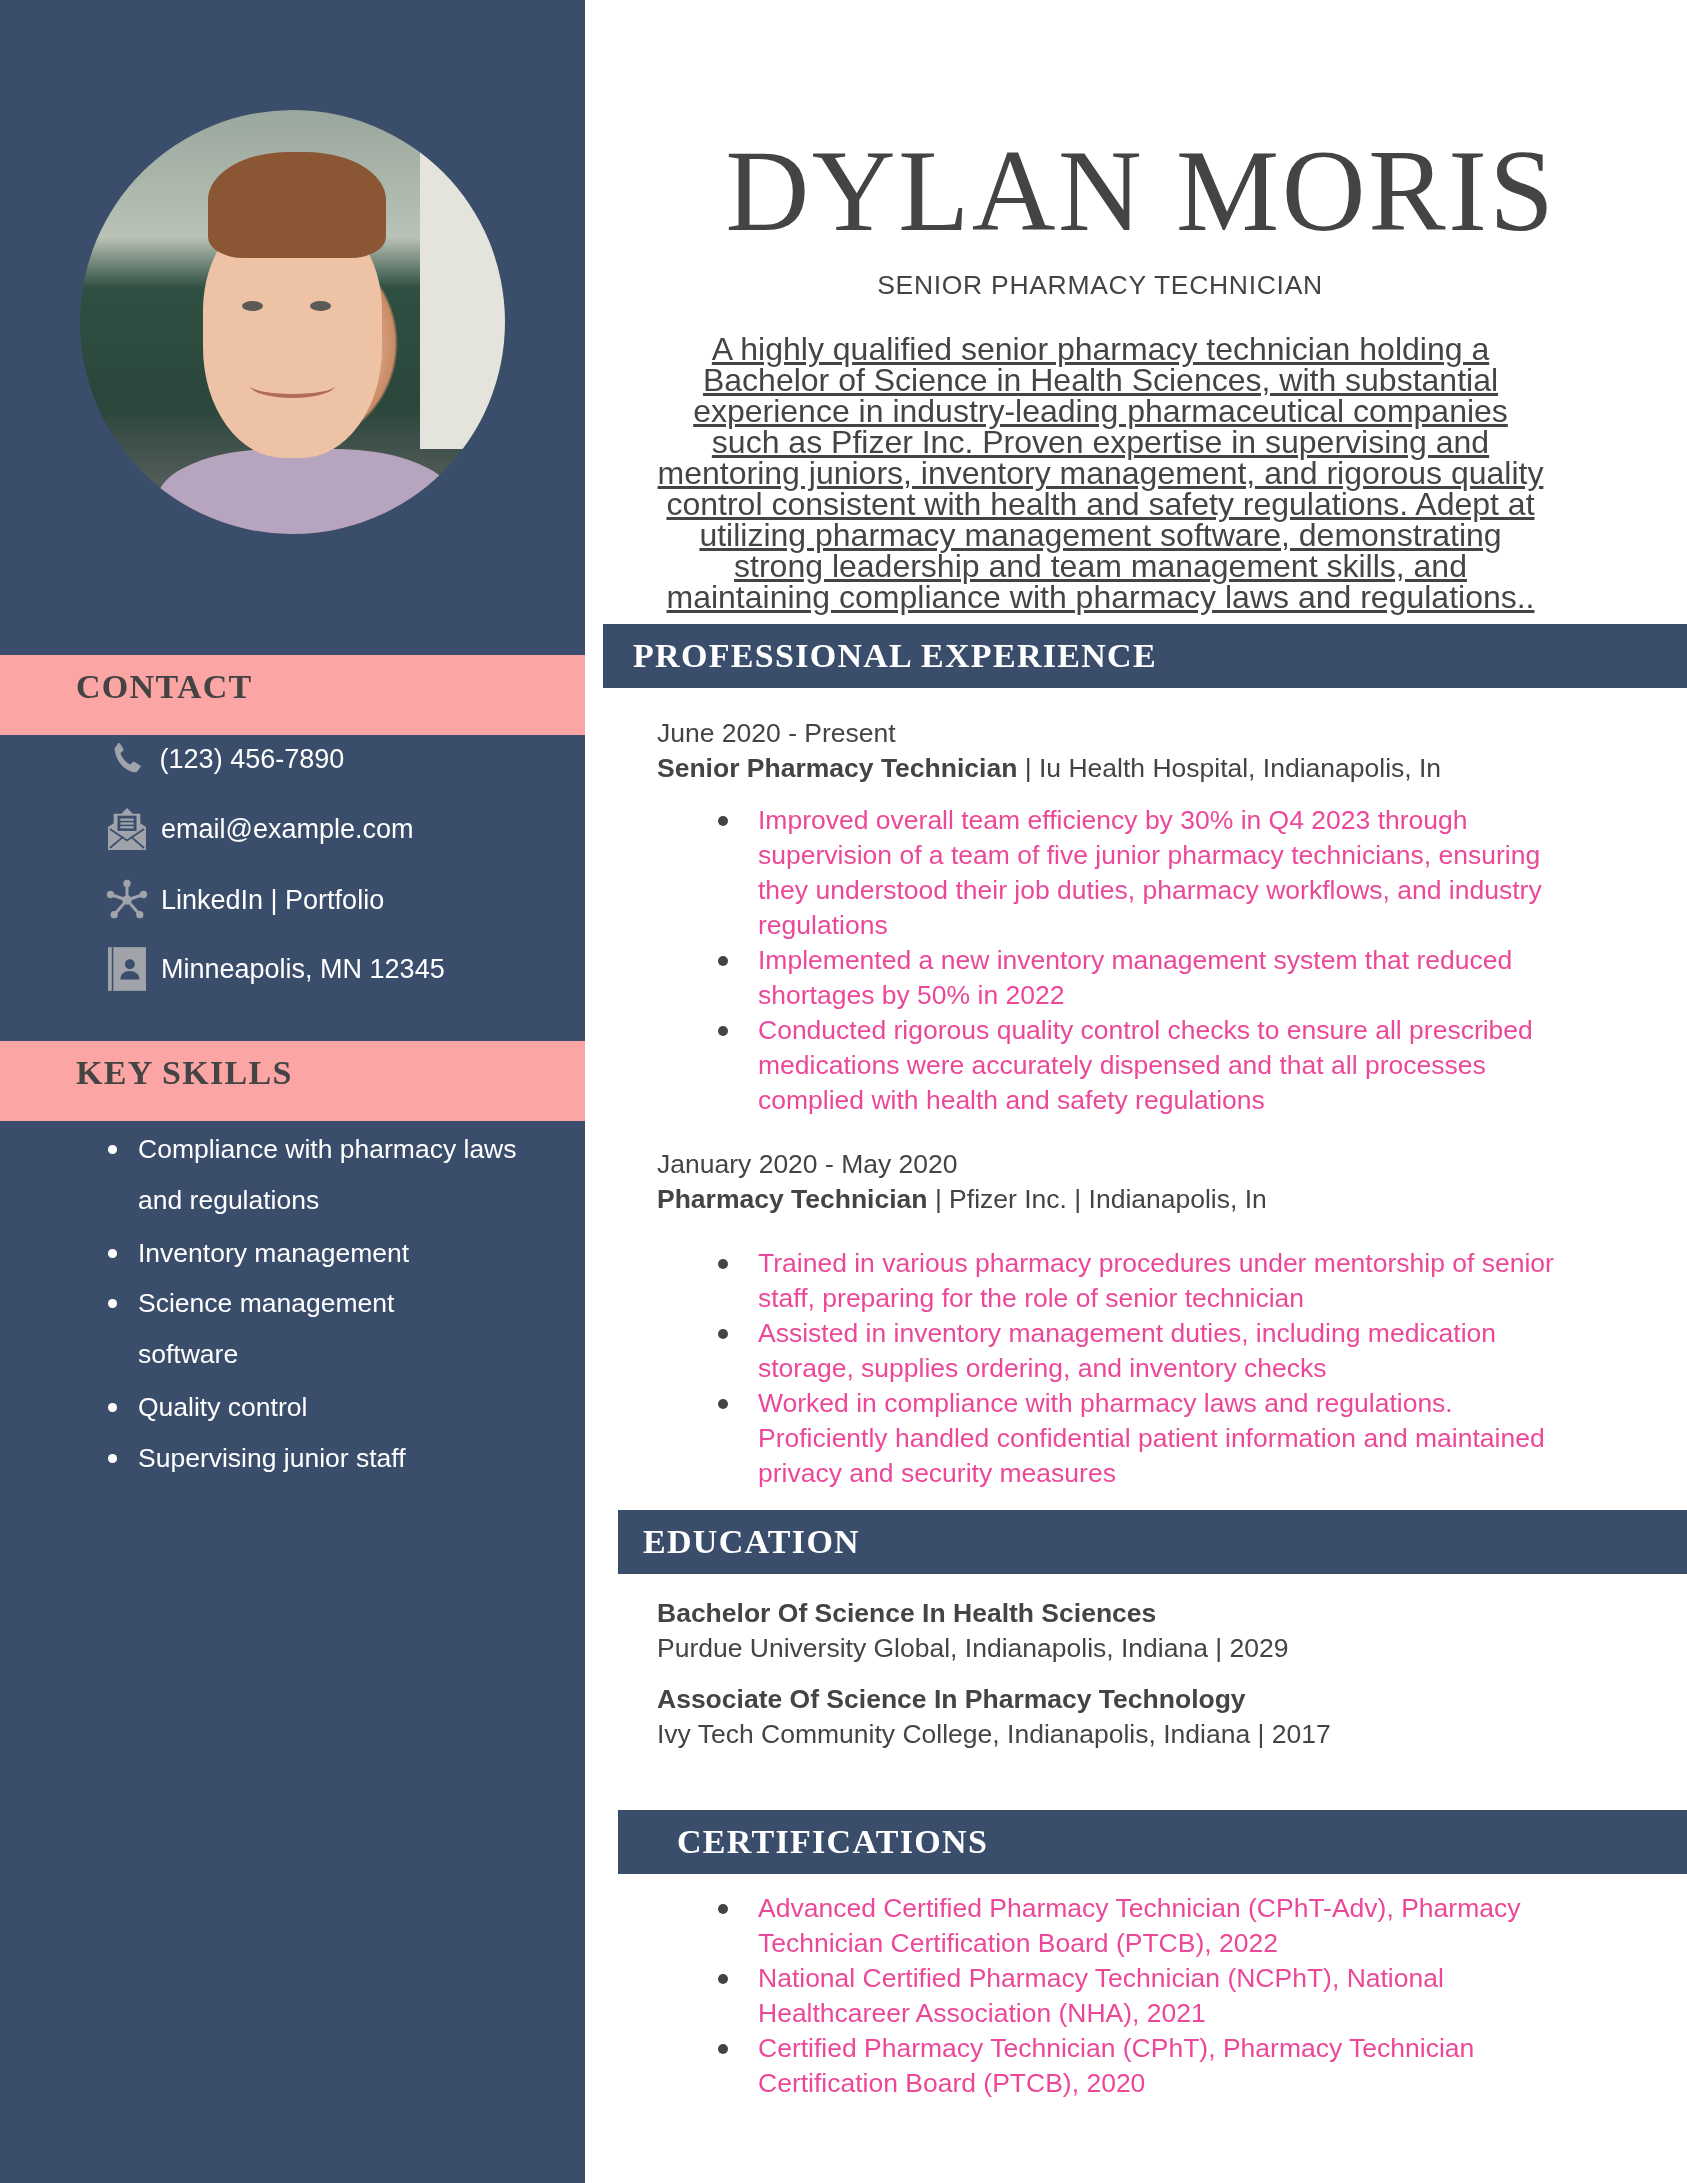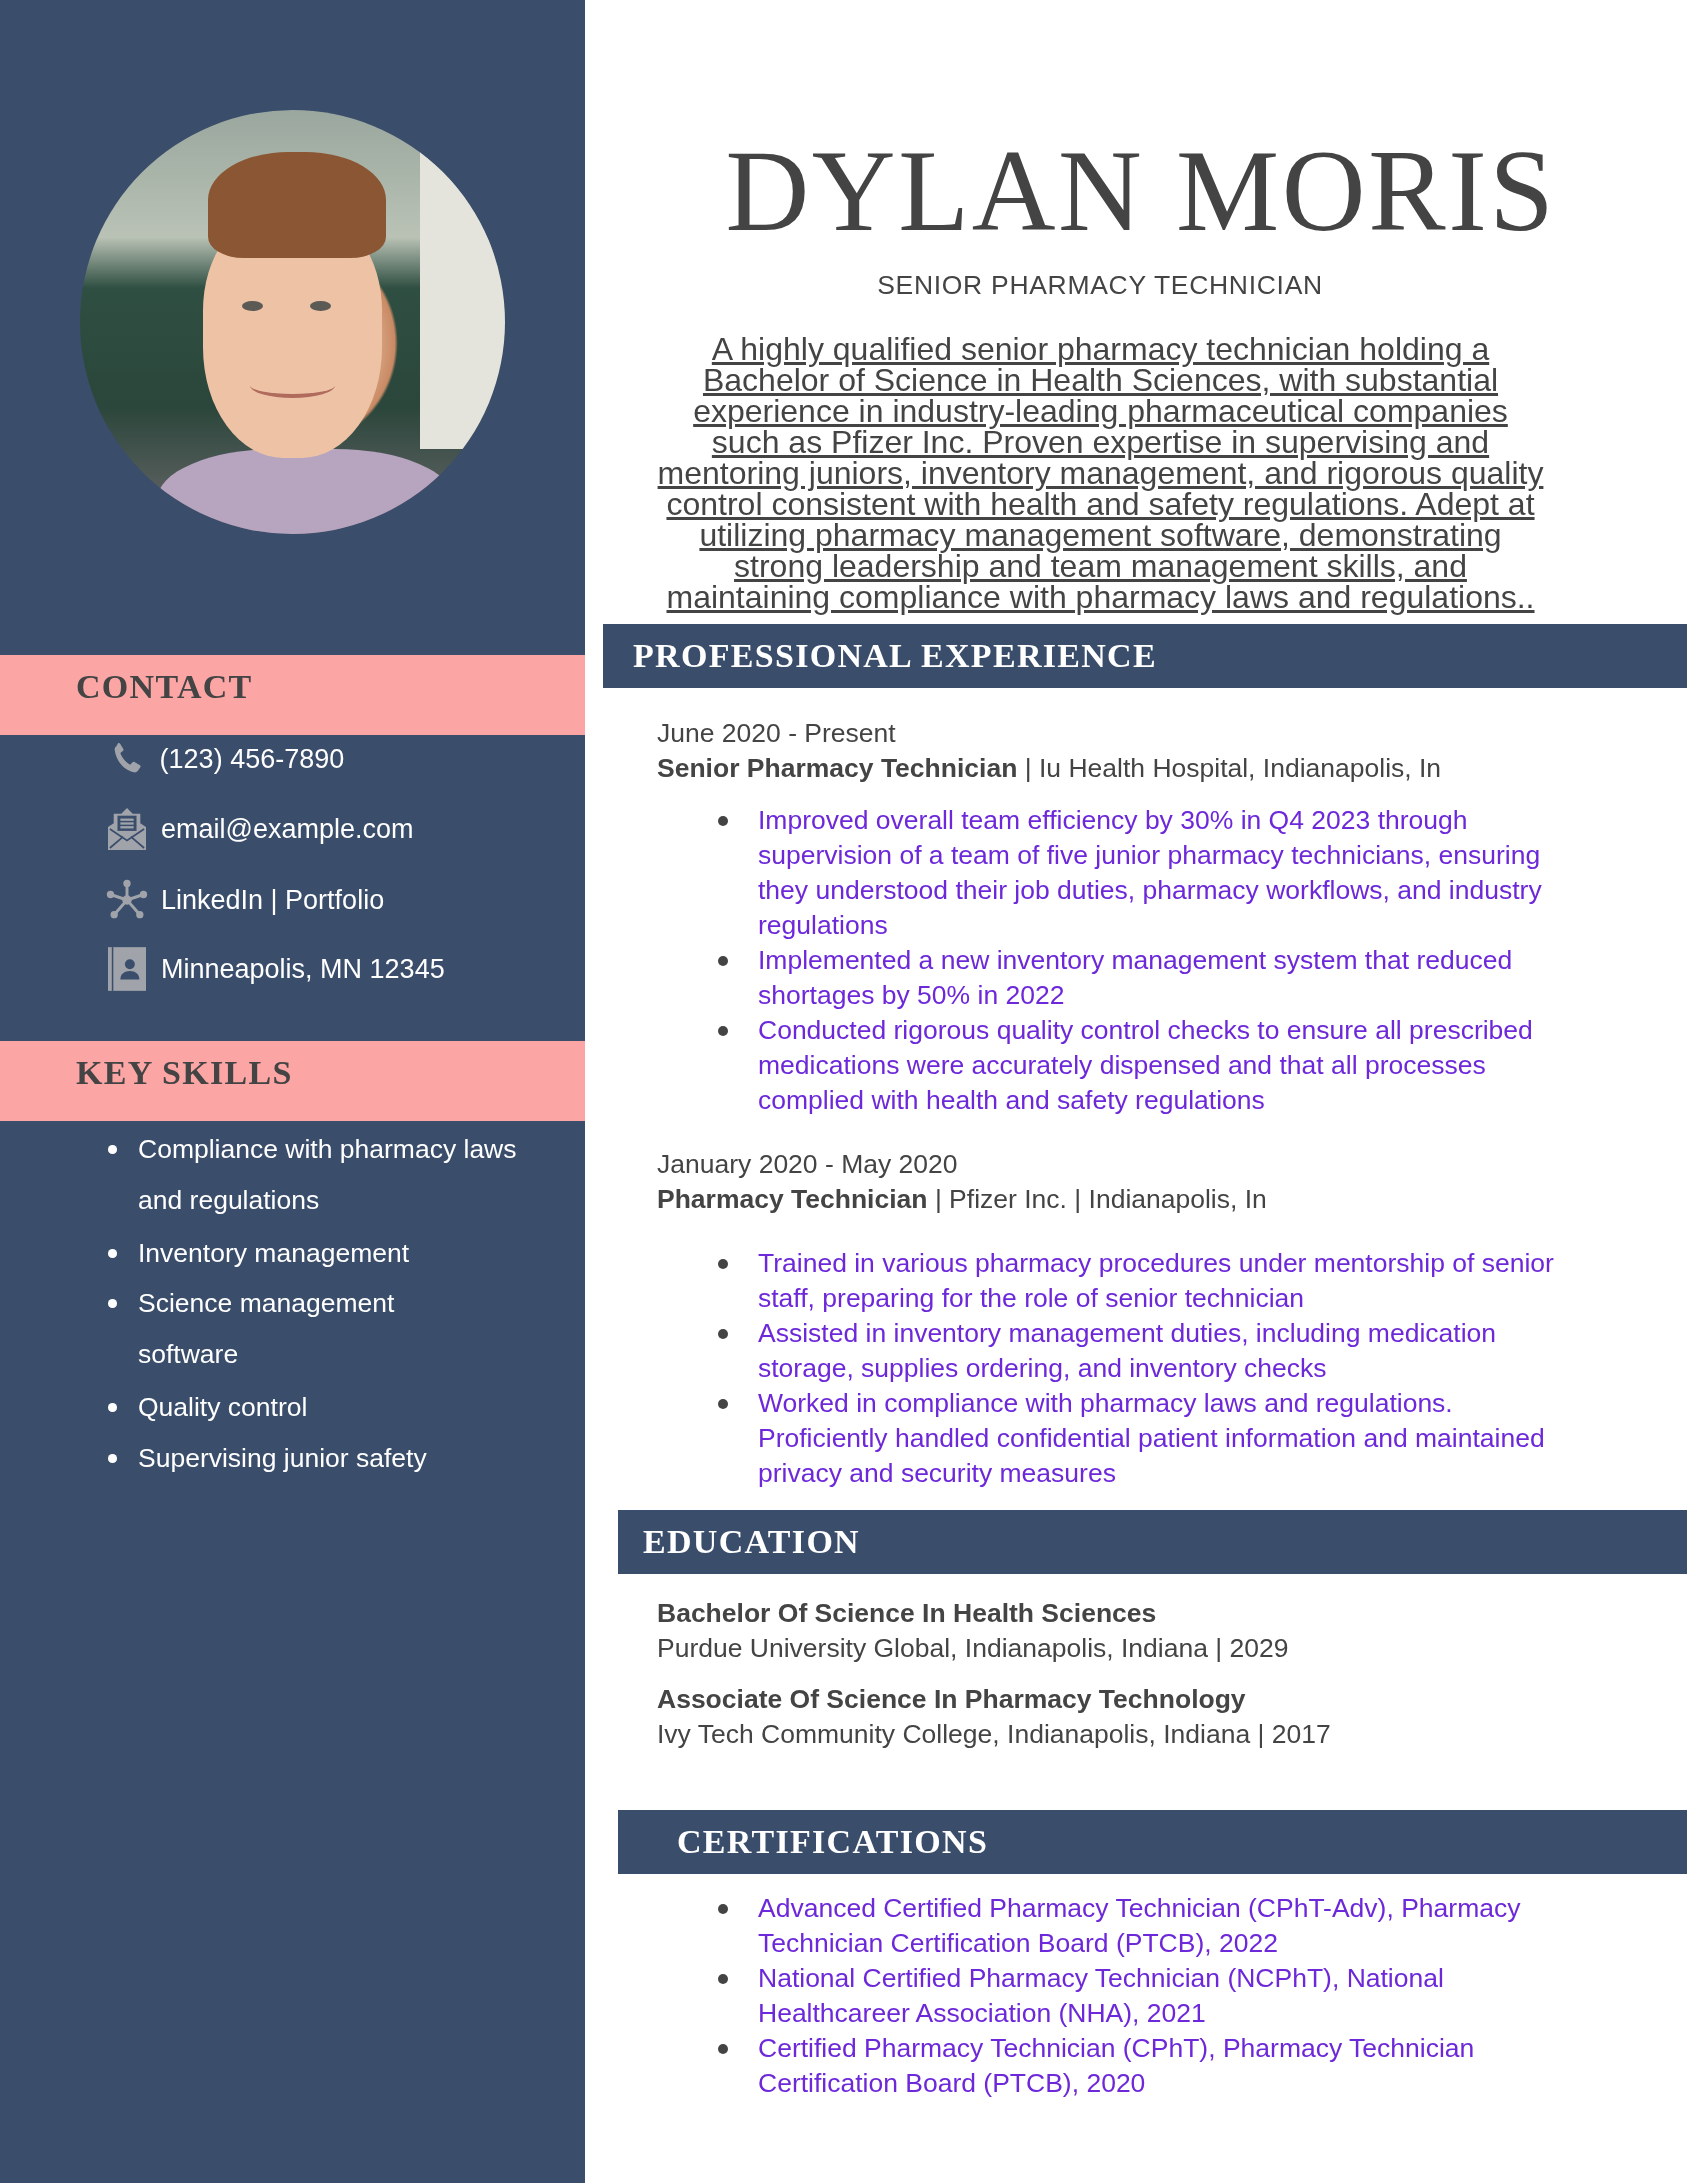--- a/index.html
+++ b/index.html
@@ -34,21 +34,21 @@
   .subtitle { left:595px; width:1010px; top:270px; text-align:center; font-size:26.5px; color:#444444; letter-spacing:0.7px; }
   .summary { left:655px; width:891px; top:334px; text-align:center; font-size:32px; line-height:31px; color:#444444;text-decoration:underline; }
 
   .main-band { height:64px; right:0; background:#3a4d6b; }
   .main-band-title { position:absolute; top:0; height:64px; line-height:64px; font-family:"Liberation Serif", "DejaVu Serif", serif;
                      font-weight:bold; font-size:34px; color:#ffffff; letter-spacing:1.3px; }
 
   .date { left:657px; font-size:26.5px; color:#444444; white-space:nowrap; }
   .role-line { left:657px; font-size:26.5px; color:#444444; white-space:nowrap; }
   .role-line b { font-weight:bold; }
-  .bullets { left:758px; width:801px; font-size:26.5px; line-height:35px; color:#6d28d9; margin:0; padding:0; list-style:none; }
+  .bullets { left:758px; width:801px; font-size:26.5px; line-height:35px; color:#ec4899; margin:0; padding:0; list-style:none; }
   .bullets li { position:relative; }
   .bullets li::before { content:""; position:absolute; left:-40px; top:13.2px; width:10px; height:10px; border-radius:50%; background:#444444; }
 
   .edu-degree { left:657px; font-size:26.5px; font-weight:bold; color:#444444; white-space:nowrap; }
   .edu-school { left:657px; font-size:26.5px; color:#444444; white-space:nowrap; }
 </style>
 </head>
 <body>
 
 <div class="abs sidebar"></div>
@@ -146,21 +146,21 @@
 </div>
 <div class="abs skill-line" style="top:1334px;">
   <span>software</span>
 </div>
 <div class="abs skill-line" style="top:1387px;">
   <span class="skill-dot"></span>
   <span>Quality control</span>
 </div>
 <div class="abs skill-line" style="top:1438px;">
   <span class="skill-dot"></span>
-  <span>Supervising junior safety</span>
+  <span>Supervising junior staff</span>
 </div>
 
 <div class="abs name">DYLAN MORIS</div>
 <div class="abs subtitle">SENIOR PHARMACY TECHNICIAN</div>
 <div class="abs summary">A highly qualified senior pharmacy technician holding a Bachelor of Science in Health Sciences, with substantial experience in industry-leading pharmaceutical companies such as Pfizer Inc. Proven expertise in supervising and mentoring juniors, inventory management, and rigorous quality control consistent with health and safety regulations. Adept at utilizing pharmacy management software, demonstrating strong leadership and team management skills, and maintaining compliance with pharmacy laws and regulations..</div>
 
 <div class="abs main-band" style="left:603px; top:624px;">
   <span class="main-band-title" style="left:30px;">PROFESSIONAL EXPERIENCE</span>
 </div>
 

